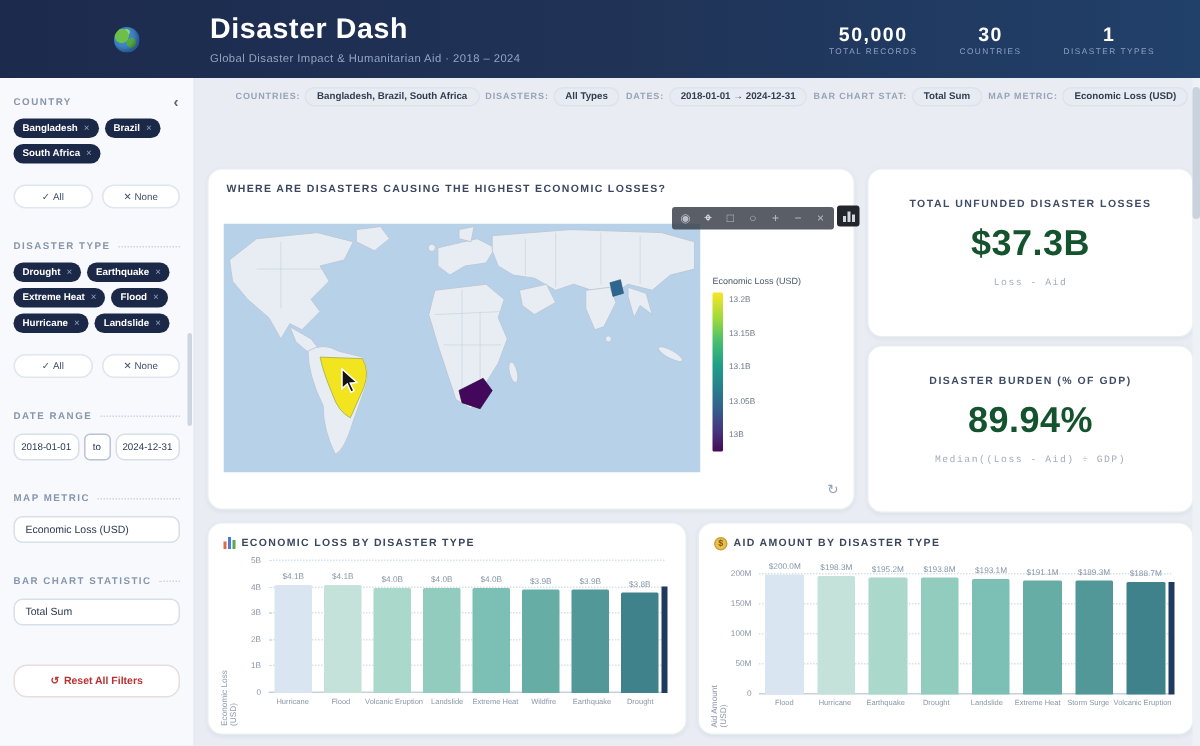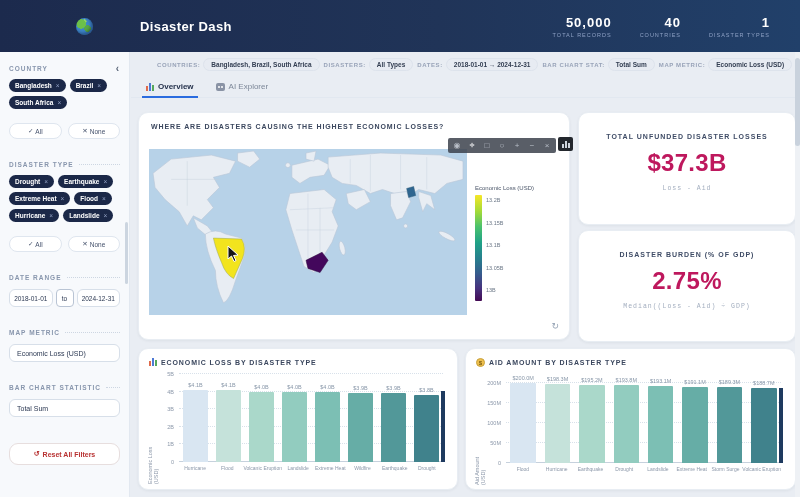--- a/index.html
+++ b/index.html
@@ -9,24 +9,24 @@
   
   .header { position:absolute; left:0; top:0; width:800px; height:52px;
     background:linear-gradient(90deg,#1c2a4d 0%,#203458 55%,#21406a 100%);
     display:flex; align-items:center; }
   .globe { width:17px; height:17px; border-radius:50%; margin-left:76px; flex:0 0 auto;
     background: radial-gradient(circle at 30% 35%, #6cc04a 0 28%, rgba(0,0,0,0) 30%),
                 radial-gradient(circle at 68% 62%, #57a845 0 20%, rgba(0,0,0,0) 22%),
                 radial-gradient(circle at 50% 20%, #8ed06b 0 12%, rgba(0,0,0,0) 14%), #3d85c8;
     box-shadow: inset -2px -2px 3px rgba(0,0,30,.35); }
   .htitle { margin-left:47px; }
-  .htitle .t { font-size:13px; font-weight:bold; color:#ffffff; letter-spacing:.4px; }
+  .htitle .t { font-size:19px; font-weight:bold; color:#ffffff; letter-spacing:.4px; }
   .htitle .s { font-size:7.5px; color:#93a5c6; margin-top:3px; letter-spacing:.3px; }
   .hstats { margin-left:auto; margin-right:30px; display:flex; gap:28px; }
-  .stat { text-align:right; }
+  .stat { text-align:center; }
   .stat .v { font-size:13px; font-weight:bold; color:#fff; letter-spacing:1px; }
   .stat .l { font-size:5.5px; color:#8da0c4; letter-spacing:1px; margin-top:2px; }
 
   
   .sidebar { position:absolute; left:0; top:52px; width:130px; height:445px;
     background:#f7f9fc; border-right:1px solid #e2e8f0; padding:13px 9px 0 9px; }
   .sec-label { display:flex; align-items:center; font-size:6.5px; font-weight:bold;
     color:#8896ad; letter-spacing:1px; }
   .sec-label .dots { flex:1; border-bottom:1px dotted #cdd6e2; margin-left:5px; height:1px; }
   .collapse { margin-left:auto; color:#5a6activate78; color:#5a6678; font-size:10px; cursor:pointer; line-height:6px; }
@@ -96,21 +96,21 @@
   .plotly-logo i { width:2px; background:#cfd6de; }
   .plotly-logo i:nth-child(1){ height:4px; } .plotly-logo i:nth-child(2){ height:7px; } .plotly-logo i:nth-child(3){ height:5px; }
   .refresh { position:absolute; right:10px; bottom:8px; font-size:9px; color:#93a1b3; }
   .cursor { position:absolute; left:88px; top:132px; width:12px; height:18px; }
 
   
   .kpi1 { left:447px; top:60px; width:218px; height:113px; }
   .kpi2 { left:447px; top:178px; width:218px; height:112px; }
   .kpi { text-align:center; padding-top:20px; }
   .kpi .kt { font-size:7px; font-weight:bold; color:#3f4c66; letter-spacing:1px; }
-  .kpi .kv { font-size:24px; font-weight:bold; color:#be185d; margin-top:9px; letter-spacing:.3px; }
+  .kpi .kv { font-size:24px; font-weight:bold; color:#14532d; margin-top:9px; letter-spacing:.3px; }
   .kpi .kd { font-size:9px; color:#4b5563; margin-top:9px; }
   .kpi .kf { font-size:6.5px; font-family:"Liberation Mono", monospace; color:#a3aebf; margin-top:8px; letter-spacing:1px; }
 
   
   .chart1 { left:7px; top:296px; width:320px; height:142px; padding:9px 10px; }
   .chart2 { left:334px; top:296px; width:331px; height:142px; padding:9px 10px; }
   .ct-row { display:flex; align-items:center; gap:4px; }
   .coin { width:9px; height:9px; border-radius:50%; background:#eebf4d; border:1px solid #c9a23c;
     font-size:6px; font-weight:bold; color:#7a5c12; display:flex; align-items:center; justify-content:center; }
   .chart-body { position:relative; margin-top:8px; height:88px; }
@@ -134,28 +134,29 @@
   .win-scroll { position:absolute; right:0; top:52px; bottom:0; width:5px; background:#eef1f5; }
   .win-thumb { position:absolute; right:0; top:6px; width:5px; height:88px; background:#c9d2dd; border-radius:3px; }
 </style>
 </head>
 <body>
 
 <div class="header">
   <span class="globe"></span>
   <div class="htitle">
     <div class="t">Disaster Dash</div>
+    <div class="s">Global Disaster Impact &amp; Humanitarian Aid · 2018 – 2024</div>
   </div>
   <div class="hstats">
     <div class="stat">
       <div class="v">50,000</div>
       <div class="l">TOTAL RECORDS</div>
     </div>
     <div class="stat">
-      <div class="v">40</div>
+      <div class="v">30</div>
       <div class="l">COUNTRIES</div>
     </div>
     <div class="stat">
       <div class="v">1</div>
       <div class="l">DISASTER TYPES</div>
     </div>
   </div>
 </div>
 
 <div class="sidebar">
@@ -290,34 +291,20 @@
         <span class="fl-label">BAR CHART STAT:</span>
         <span class="fl-chip">Total Sum</span>
       </span>
 
       <span class="fl">
         <span class="fl-label">MAP METRIC:</span>
         <span class="fl-chip">Economic Loss (USD)</span>
       </span>
     </div>
 
-  <div class="tabs">
-    <div class="tab active">
-      <span class="bars-ic">
-          <i></i>
-          <i></i>
-          <i></i>
-        </span>
-      <span>Overview</span>
-    </div>
-    <div class="tab">
-      <span class="robot-ic"></span>
-      <span>AI Explorer</span>
-    </div>
-  </div>
 
   <div class="card map-card">
     <div class="card-title">WHERE ARE DISASTERS CAUSING THE HIGHEST ECONOMIC LOSSES?</div>
 
     <div class="map-area">
       <svg class="map-svg" viewBox="0 0 316 164" preserveAspectRatio="none">
         <rect x="0" y="0" width="316" height="164" fill="#b7d2e8"></rect>
         <g fill="#e8edf3" stroke="#b9c7d7" stroke-width="0.6">
           <path d="M4,24 L22,10 L62,6 L86,12 L80,24 L64,28 L70,38 L58,50 L64,58 L52,70 L44,66 L38,76 L30,62 L16,50 L6,38 Z"></path>
           <path d="M44,68 L58,76 L66,86 L60,88 L48,78 Z"></path>
@@ -386,21 +373,21 @@
     </div>
   </div>
 
   <div class="card kpi1 kpi">
     <div class="kt">TOTAL UNFUNDED DISASTER LOSSES</div>
     <div class="kv">$37.3B</div>
     <div class="kf">Loss - Aid</div>
   </div>
   <div class="card kpi2 kpi">
     <div class="kt">DISASTER BURDEN (% OF GDP)</div>
-    <div class="kv">2.75%</div>
+    <div class="kv">89.94%</div>
     <div class="kf">Median((Loss - Aid) ÷ GDP)</div>
   </div>
 
   <div class="card chart1">
     <div class="ct-row">
       <span class="bars-ic">
           <i></i>
           <i></i>
           <i></i>
         </span>

